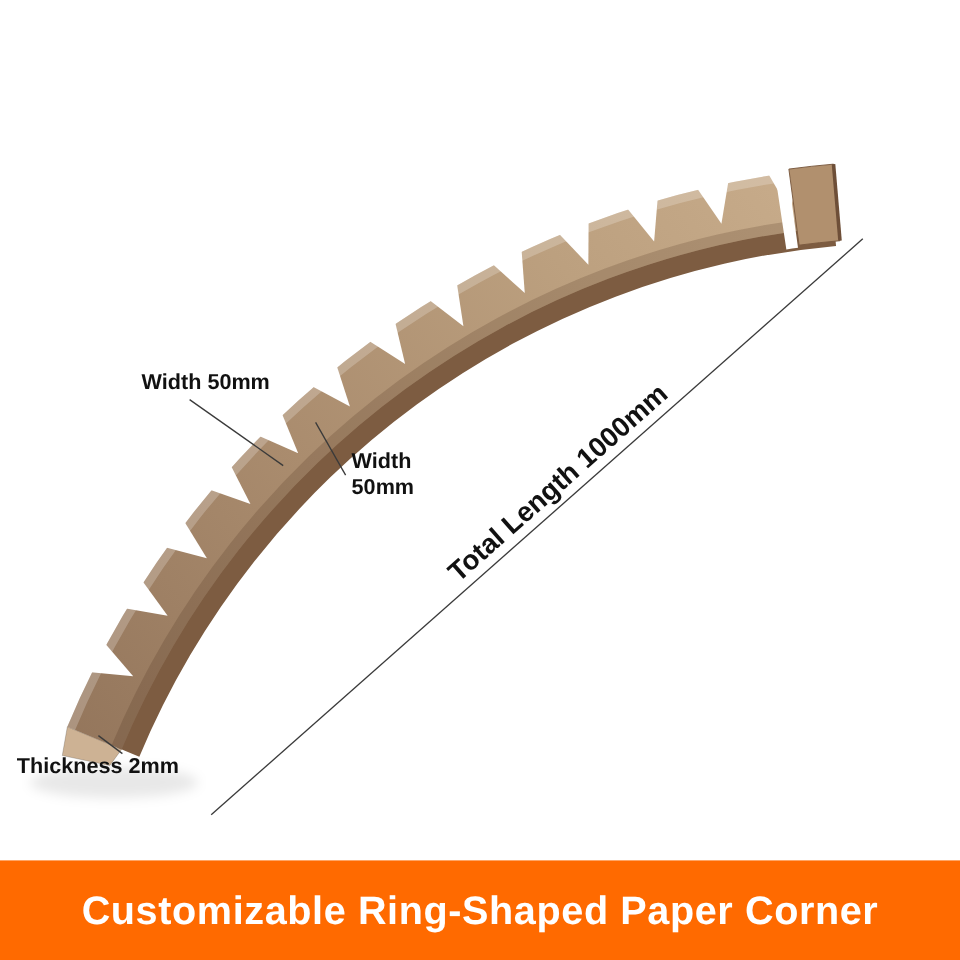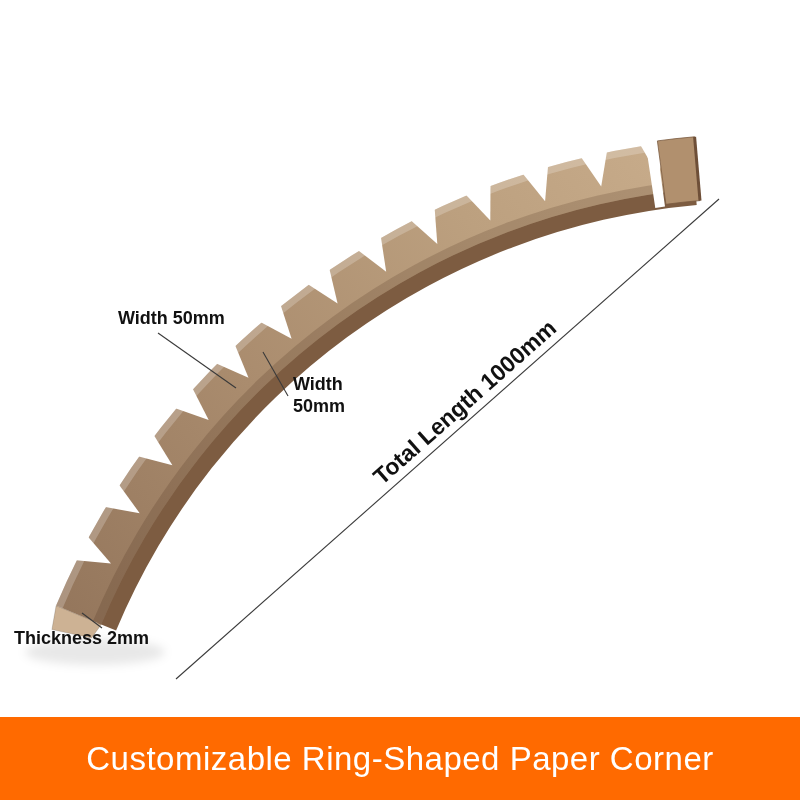--- a/index.html
+++ b/index.html
@@ -14,21 +14,21 @@
   .dim-line{stroke:var(--line-color,#3a3a3a);stroke-width:1.1;fill:none;}
   .dim-text{font-family:"Liberation Sans","DejaVu Sans",sans-serif;font-weight:700;font-size:18px;fill:var(--text-color,#111111);}
   .dim-text-lg{font-family:"Liberation Sans","DejaVu Sans",sans-serif;font-weight:700;font-size:23px;fill:var(--text-color,#111111);}
   .banner{
     position:absolute;left:0;right:0;bottom:0;height:83px;
     background:var(--banner-bg,#ff6a00);
     display:flex;align-items:center;justify-content:center;
   }
   .banner span{
     color:var(--banner-fg,#ffffff);
-    font-weight:400;font-size:33px;letter-spacing:0.5px;
+    font-weight:700;font-size:33px;letter-spacing:0.5px;
     white-space:nowrap;
   }
 </style>
 </head>
 <body>
 
 <div class="stage">
 
   <svg id="product-svg" width="800" height="800" viewBox="0 0 800 800">
     <defs>

